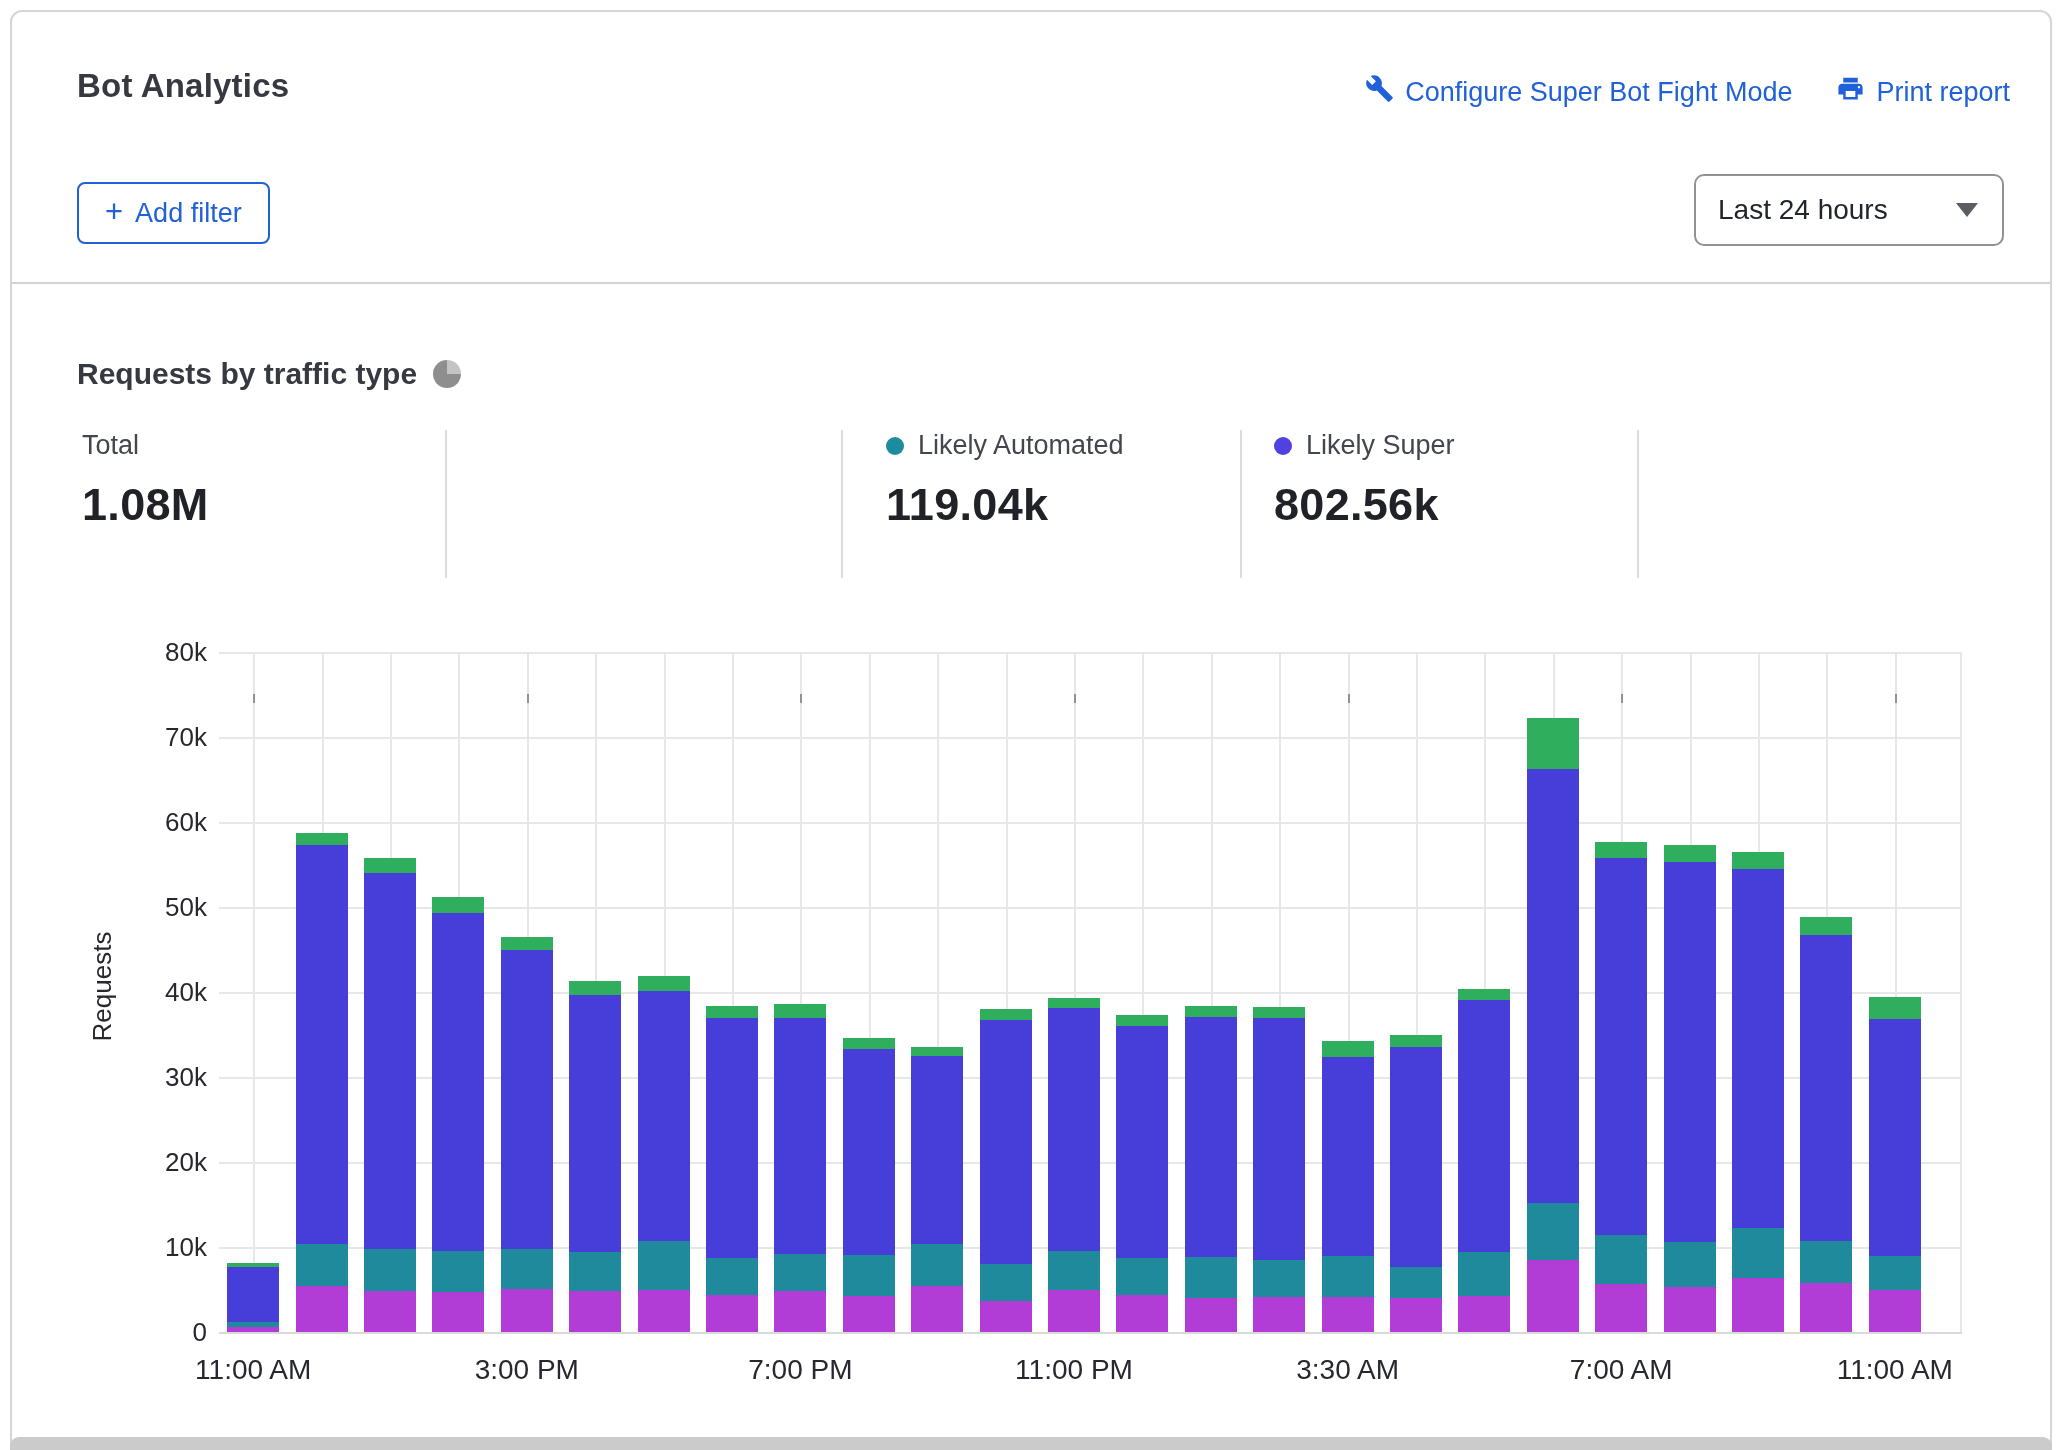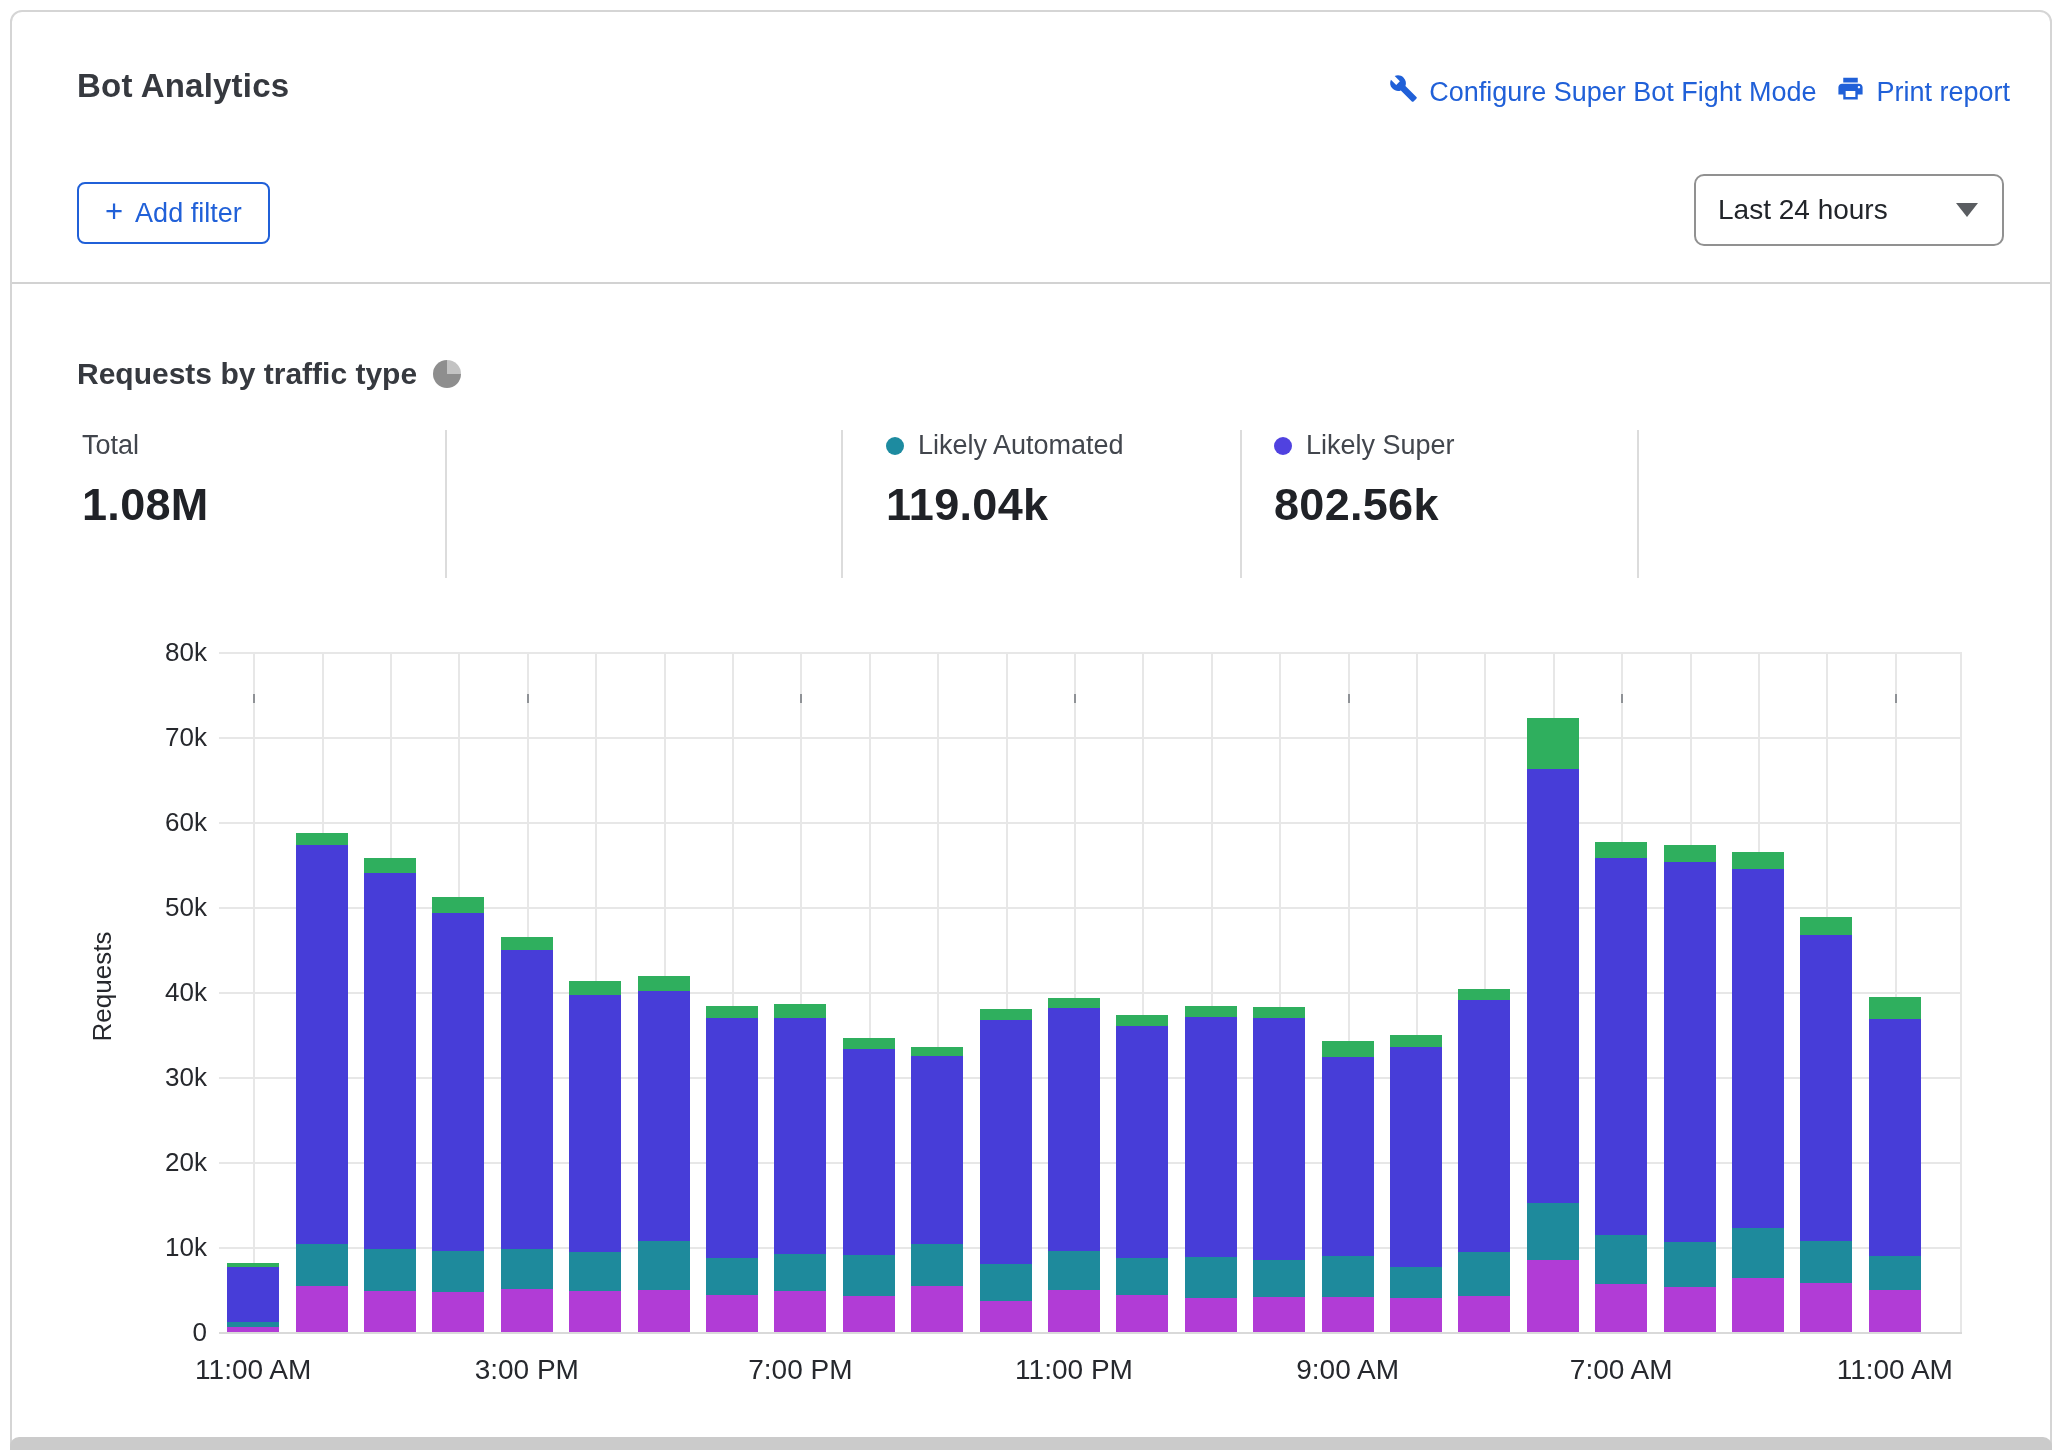--- a/index.html
+++ b/index.html
@@ -7,21 +7,21 @@
               font-family:"Liberation Sans", sans-serif; }
   :root { --accent:#2060d8; --grid:#e7e7e7; --border:#d5d5d5;
           --text-dark:#202227; --text-med:#42464d; }
 
   .card { position:absolute; left:10px; top:10px; width:2042px; height:1470px;
           background:#fff; border:2px solid var(--border); border-radius:12px; }
 
   
   .page-title { position:absolute; left:65px; top:55px; font-size:33px; font-weight:700;
                 color:#36393f; letter-spacing:.2px; }
-  .header-links { position:absolute; right:40px; top:62px; display:flex; gap:20px; align-items:center; }
+  .header-links { position:absolute; right:40px; top:62px; display:flex; gap:44px; align-items:center; }
   .hlink { display:flex; align-items:center; gap:11px; color:var(--accent); font-size:27px;
            cursor:pointer; }
   .hlink svg { width:29px; height:29px; fill:var(--accent); }
 
   .add-filter { position:absolute; left:65px; top:170px; height:62px; padding:0 26px;
                 display:flex; align-items:center; gap:12px; background:#fff;
                 border:2px solid var(--accent); border-radius:8px; color:var(--accent);
                 font-size:27px; cursor:pointer; }
   .add-filter .plus { font-size:31px; font-weight:400; margin-top:-3px; }
 
@@ -341,21 +341,21 @@
   <div id="xlabels">
       <div class="x-tickmark" style="left: 241.2px;"></div>
       <div class="x-lab" style="left: 241.2px;">11:00 AM</div>
       <div class="x-tickmark" style="left: 514.8px;"></div>
       <div class="x-lab" style="left: 514.8px;">3:00 PM</div>
       <div class="x-tickmark" style="left: 788.4px;"></div>
       <div class="x-lab" style="left: 788.4px;">7:00 PM</div>
       <div class="x-tickmark" style="left: 1062px;"></div>
       <div class="x-lab" style="left: 1062px;">11:00 PM</div>
       <div class="x-tickmark" style="left: 1335.6px;"></div>
-      <div class="x-lab" style="left: 1335.6px;">9:00 AM</div>
+      <div class="x-lab" style="left: 1335.6px;">3:30 AM</div>
       <div class="x-tickmark" style="left: 1609.2px;"></div>
       <div class="x-lab" style="left: 1609.2px;">7:00 AM</div>
       <div class="x-tickmark" style="left: 1882.8px;"></div>
       <div class="x-lab" style="left: 1882.8px;">11:00 AM</div>
     </div>
 
 </div>
 
 <div class="next-card-edge"></div>
 

